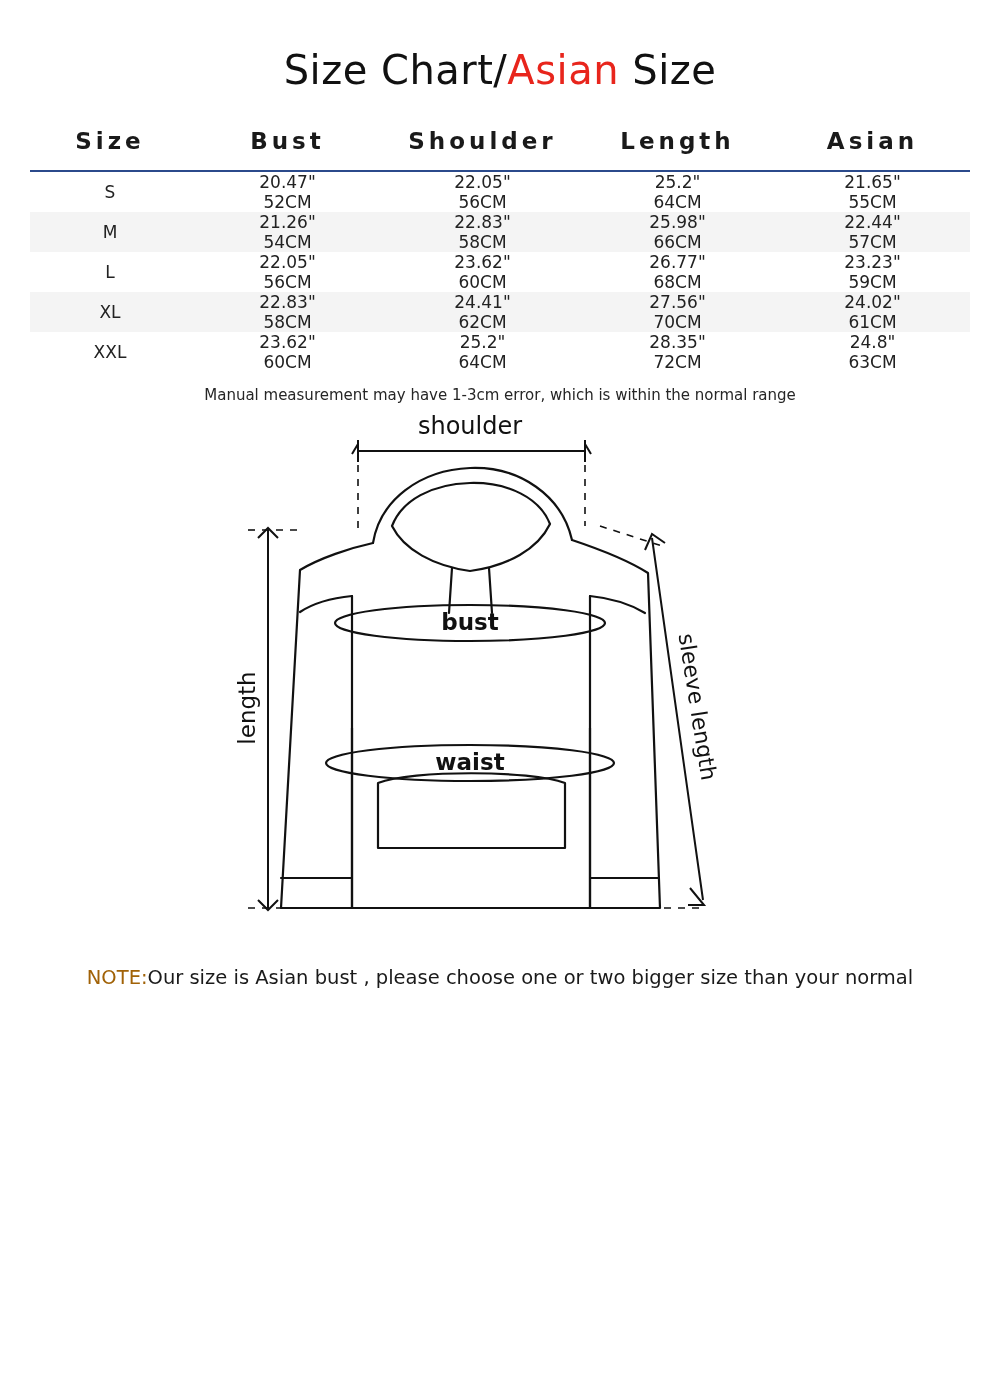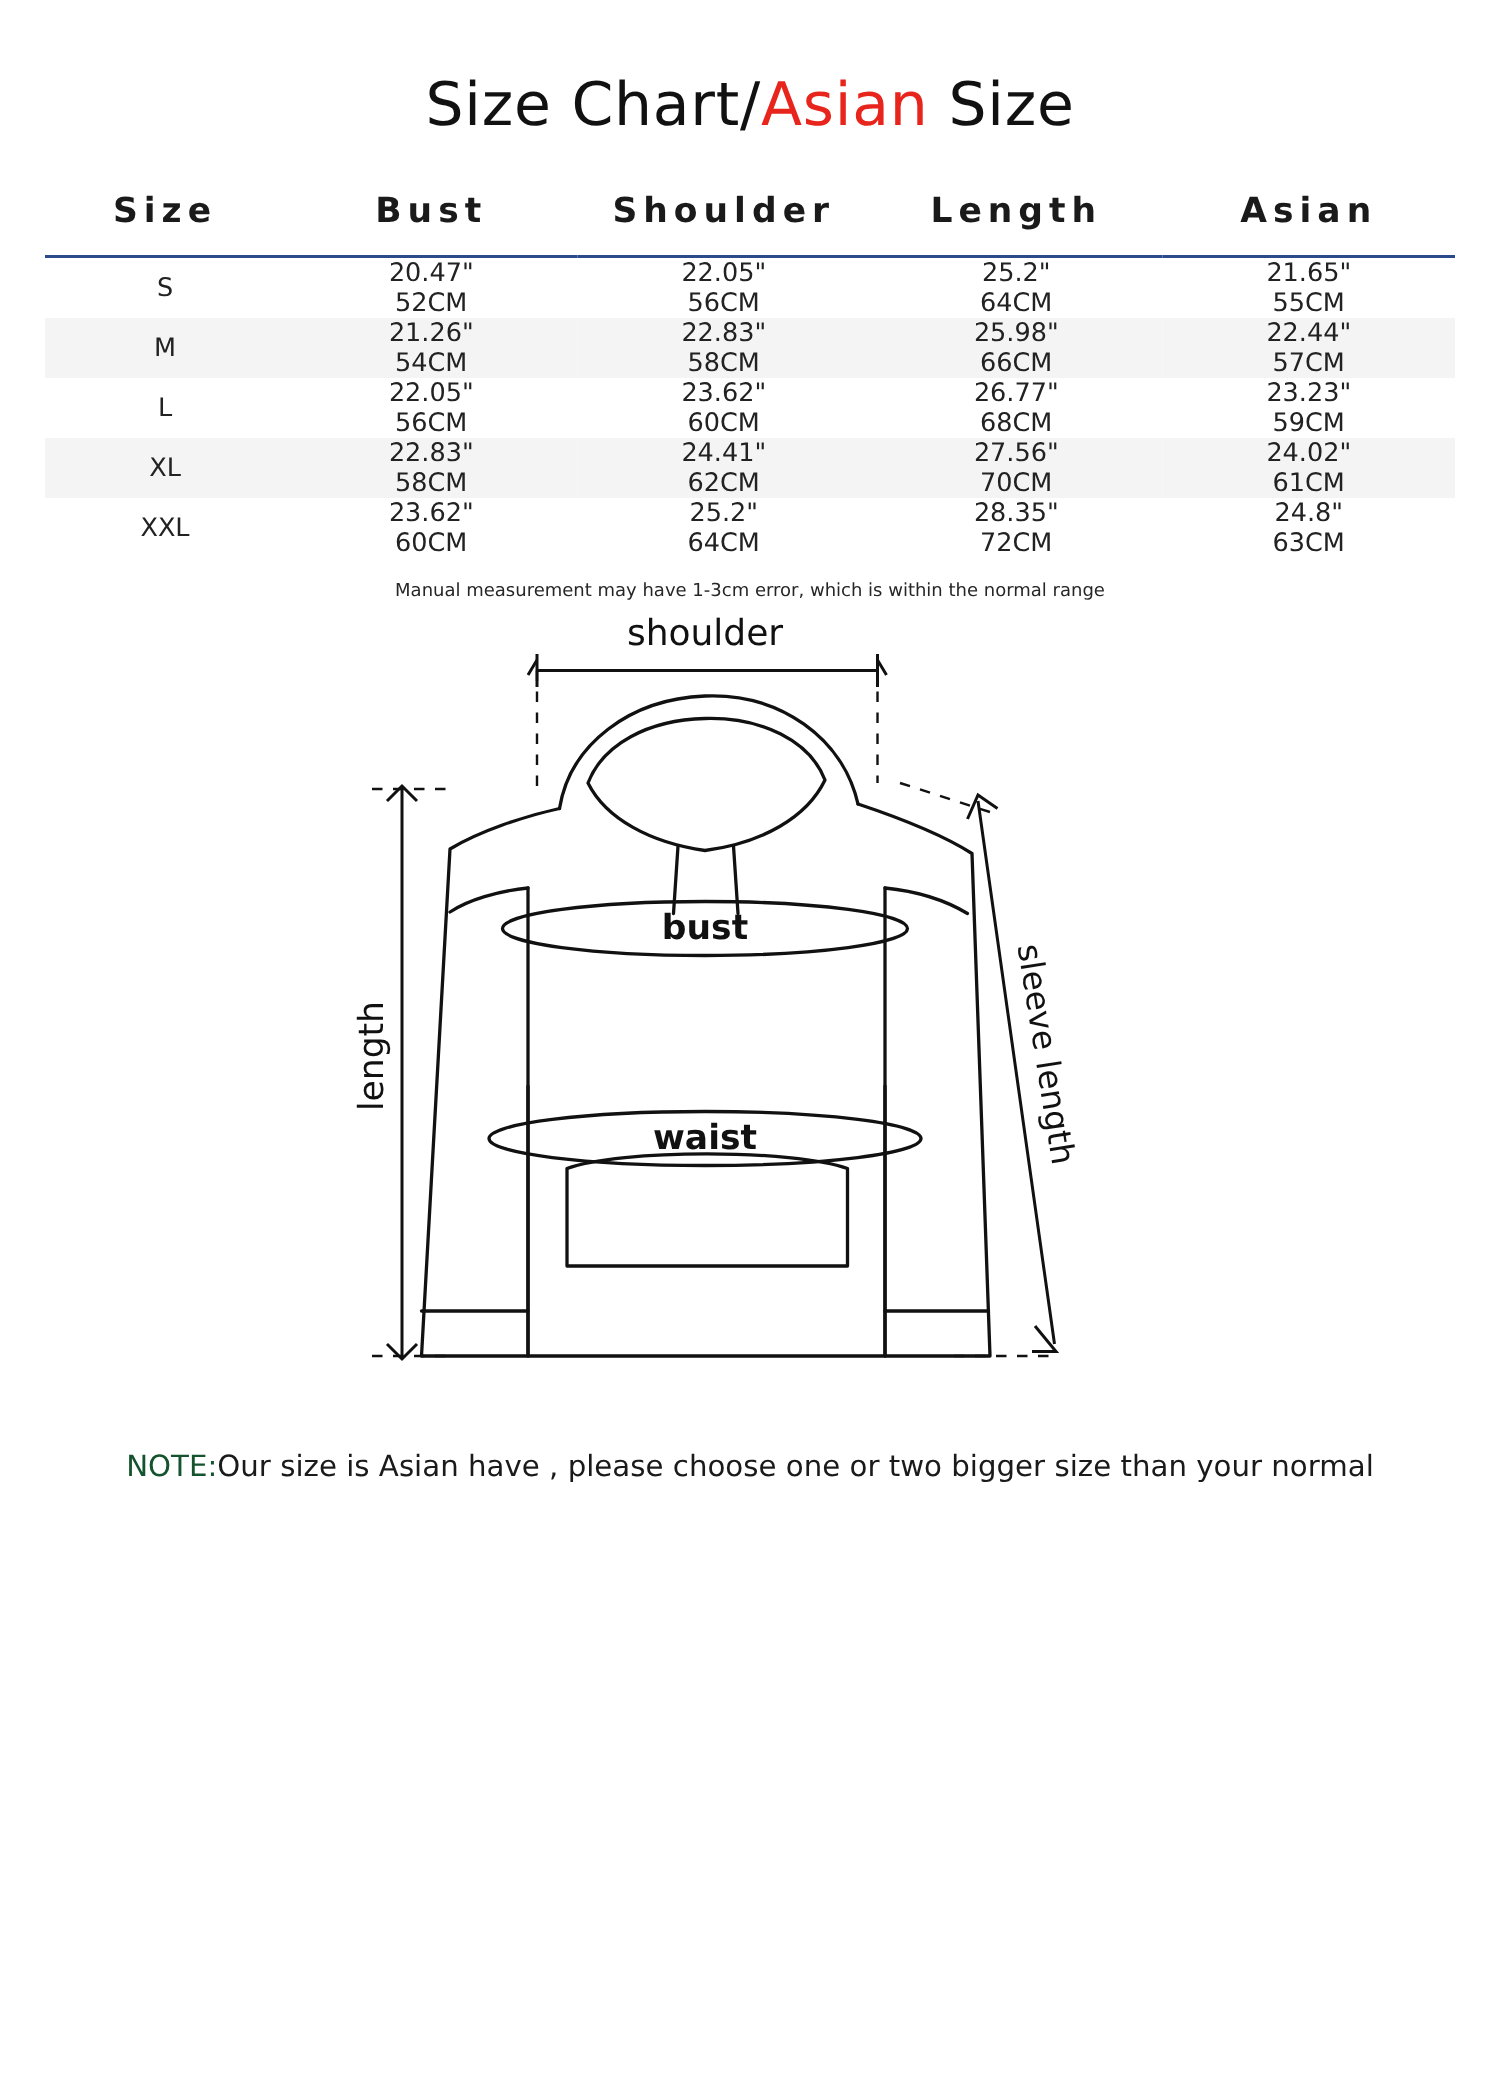--- a/index.html
+++ b/index.html
@@ -75,21 +75,21 @@
     padding-bottom: 16px;
     padding-top: 4px;
   }
   td.size-cell {
     font-size: 18px;
     color: #1a1a1a;
   }
 
   .note-small {
     text-align: center;
-    font-size: 12px;
+    font-size: 15px;
     color: #262626;
     margin-top: 14px;
   }
 
   
   .diagram {
     width: 1000px;
     height: 520px;
     position: relative;
     margin-top: 4px;
@@ -104,21 +104,21 @@
     left: 0;
     right: 0;
     bottom: 22px;
     text-align: center;
     font-size: 19.5px;
     line-height: 1.35;
     color: #1a1a1a;
     padding: 0 24px;
   }
   .footer-note .note-label {
-    color: #14532d;
+    color: #a16207;
   }
 </style>
 </head>
 <body>
 
 <div class="page">
 
   <div class="title">
     <span>Size Chart/</span><span class="accent">Asian</span><span> Size</span>
   </div>
@@ -282,16 +282,16 @@
 
       <text x="470" y="26" text-anchor="middle" font-family="DejaVu Sans, Liberation Sans, sans-serif" font-size="24" fill="#111111">shoulder</text>
       <text x="470" y="222" text-anchor="middle" font-family="DejaVu Sans, Liberation Sans, sans-serif" font-size="23" font-weight="600" fill="#111111">bust</text>
       <text x="470" y="362" text-anchor="middle" font-family="DejaVu Sans, Liberation Sans, sans-serif" font-size="23" font-weight="600" fill="#111111">waist</text>
       <text x="255" y="300" text-anchor="middle" font-family="DejaVu Sans, Liberation Sans, sans-serif" font-size="23" fill="#111111" transform="rotate(-90 255 300)">length</text>
       <text x="690" y="300" text-anchor="middle" font-family="DejaVu Sans, Liberation Sans, sans-serif" font-size="22" fill="#111111" transform="rotate(81 690 300)">sleeve length</text>
     </svg>
   </div>
 
   <div class="footer-note">
-    <span class="note-label">NOTE:</span><span>Our size is Asian have , please choose one or two bigger size than your normal</span><br>
+    <span class="note-label">NOTE:</span><span>Our size is Asian bust , please choose one or two bigger size than your normal</span><br>
   </div>
 
 </div>
 
 </body></html>

